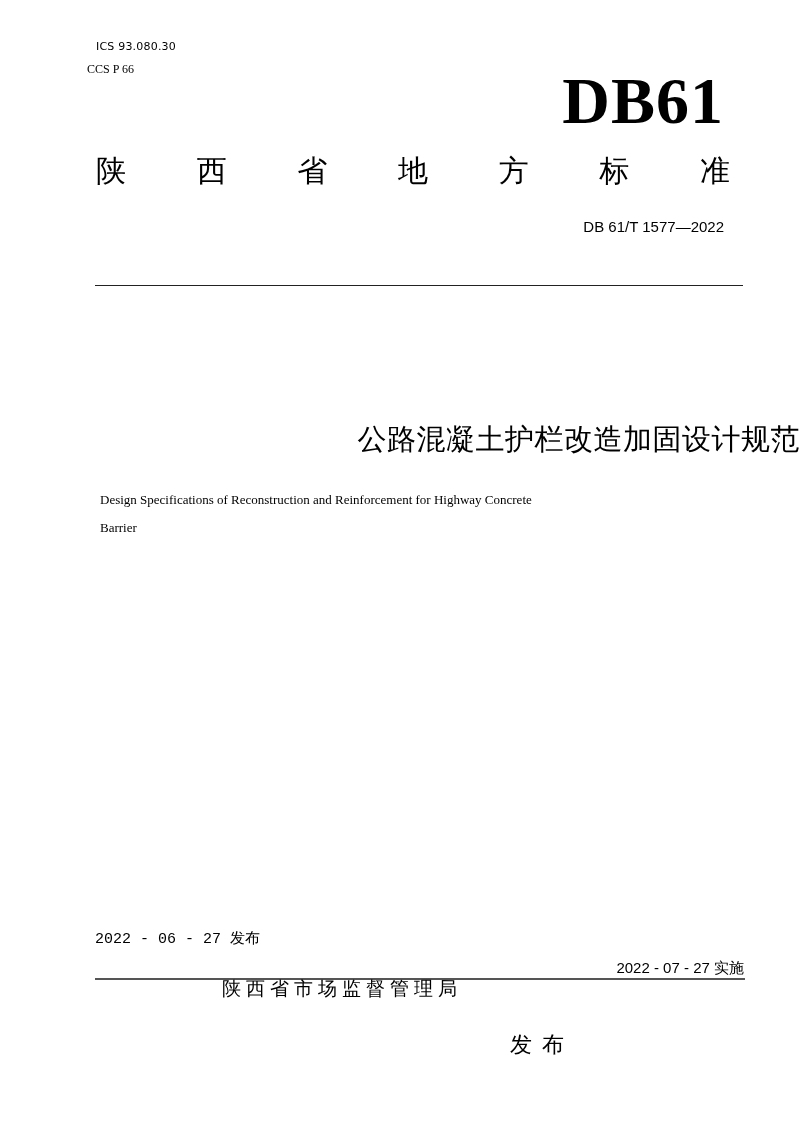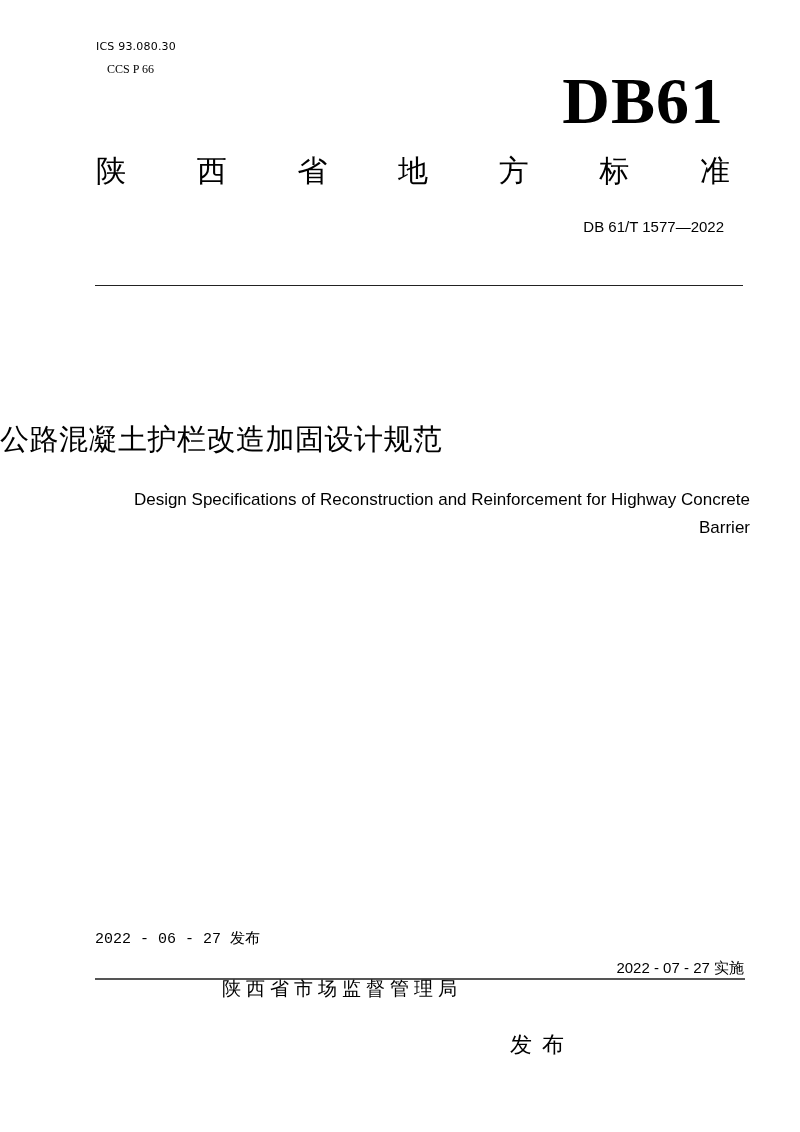--- a/index.html
+++ b/index.html
@@ -1,26 +1,26 @@
 <!DOCTYPE html>
 <html><head>
 <meta charset="utf-8">
 <style>
   html, body { margin: 0; padding: 0; background: #ffffff; }
   body { width: 800px; height: 1132px; position: relative; overflow: hidden; color: #000; }
   .abs { position: absolute; }
   .ics { left: 96px; top: 40px; font-family: "DejaVu Sans", sans-serif; font-size: 11px; letter-spacing: 0.2px; text-align: center; }
-  .ccs { left: 107px; top: 62px; font-family: "Liberation Serif", serif; font-size: 12px; }
+  .ccs { left: 87px; top: 62px; font-family: "Liberation Serif", serif; font-size: 12px; }
   .db61 { right: 76px; top: 68px; font-family: "Liberation Serif", serif; font-weight: bold; font-size: 66px; letter-spacing: 1px; line-height: 1; }
   .org-title { left: 96px; top: 156px; width: 634px; display: flex; justify-content: space-between;
     font-family: "DejaVu Sans", sans-serif; font-size: 30px; line-height: 1; }
   .std-no { right: 76px; top: 218px; font-family: "Liberation Sans", sans-serif; font-size: 15px; }
   .hr-top { left: 95px; top: 285px; width: 648px; height: 1px; background: #222; }
-  .title-cn { left: 0; width: 800px; top: 420px; text-align: left; font-family: "DejaVu Sans", sans-serif; font-size: 29px; letter-spacing: 0.5px; }
-  .title-en { left: 100px; width: 650px; top: 486px; text-align: right; font-family: Liberation Sans, sans-serif; font-size: 17px; line-height: 28px; }
+  .title-cn { left: 0; width: 800px; top: 420px; text-align: right; font-family: "DejaVu Sans", sans-serif; font-size: 29px; letter-spacing: 0.5px; }
+  .title-en { left: 100px; width: 650px; top: 486px; text-align: left; font-family: Liberation Serif, serif; font-size: 13px; line-height: 28px; }
   .date-left { left: 95px; top: 929px; font-family: Liberation Mono, monospace; font-size: 15px; }
   .date-right { right: 56px; top: 959px; font-family: Liberation Sans, sans-serif; font-size: 15px; }
   .hr-bottom { left: 95px; top: 978px; width: 650px; height: 1.5px; background: #555; }
   .issuer { left: 222px; top: 976px; font-family: "DejaVu Sans", sans-serif; font-size: 19px; letter-spacing: 5px; }
   .issue-label { left: 510px; top: 1030px; font-family: "DejaVu Sans", sans-serif; font-size: 22px; letter-spacing: 10px; }
 </style>
 </head>
 <body>
 
 <div class="abs ics">ICS 93.080.30</div>

